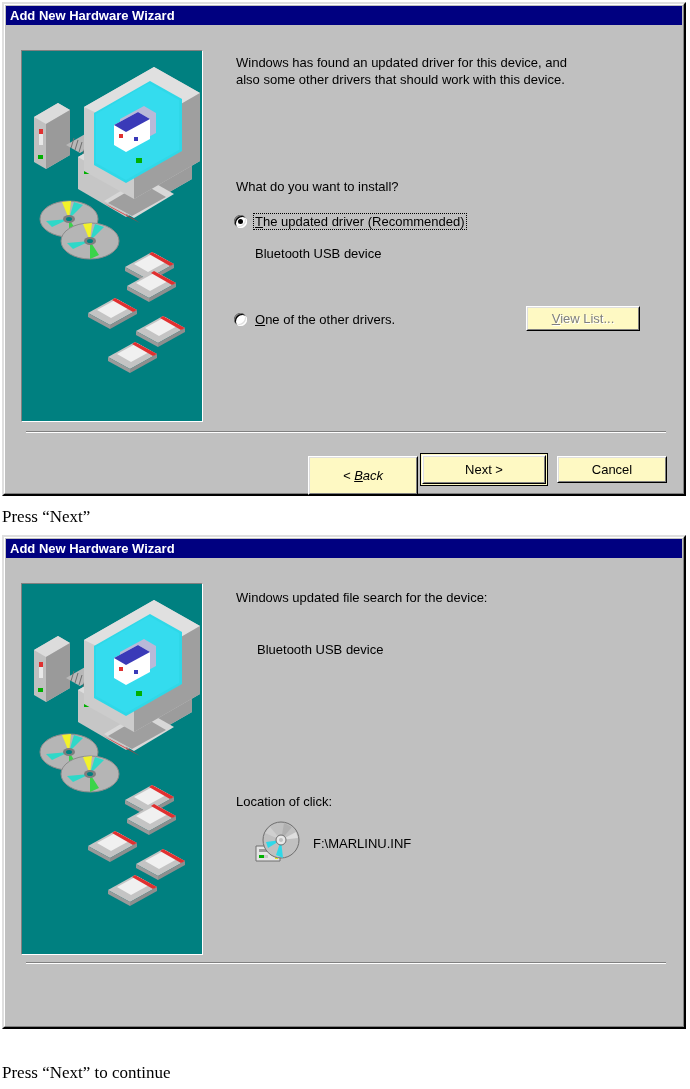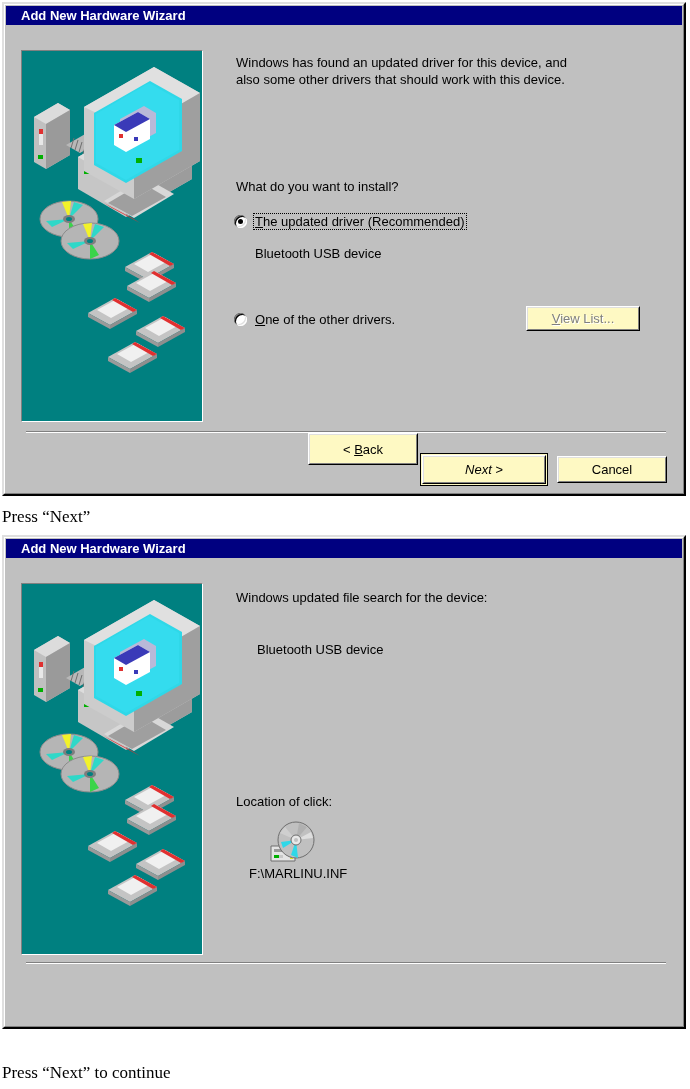--- a/index.html
+++ b/index.html
@@ -36,21 +36,21 @@
   }
   .titlebar {
     position: absolute;
     left: 2px;
     top: 2px;
     right: 2px;
     height: 19px;
     background: #000080;
     display: flex;
     align-items: center;
-    padding-left: 15px;
+    padding-left: 4px;
     box-sizing: border-box;
   }
   .titlebar-text {
     color: #ffffff;
     font-family: "Liberation Sans", sans-serif;
     font-size: 13px;
     font-weight: bold;
     letter-spacing: 0px;
     white-space: nowrap;
   }
@@ -342,27 +342,27 @@
   </div>
 
   <div class="btn disabled" style="left:522px; top:302px; width:114px; height:25px;">
     <span class="btn-face">
       <span class="btn-label"><span class="accel">V</span>iew List...</span>
     </span>
   </div>
 
   <div class="separator" style="left:22px; top:427px; width:640px;"></div>
 
-  <div class="btn" style="left:304px; top:429px; width:110px; height:32px;">
+  <div class="btn" style="left:304px; top:452px; width:110px; height:39px;font-style:italic;">
     <span class="btn-face">
       <span class="btn-label">&lt; <span class="accel">B</span>ack</span>
     </span>
   </div>
 
-  <div class="btn default" style="left:416px; top:449px; width:128px; height:33px;font-style:italic;">
+  <div class="btn default" style="left:416px; top:449px; width:128px; height:33px;">
     <span class="btn-outer"></span>
     <span class="btn-face">
       <span class="btn-label">Next &gt;</span>
     </span>
   </div>
 
   <div class="btn" style="left:553px; top:452px; width:110px; height:27px;">
     <span class="btn-face">
       <span class="btn-label">Cancel</span>
     </span>
@@ -478,21 +478,21 @@
     </svg>
   </div>
 
   <div class="bodytext" style="left:232px; top:52px; width:450px;">Windows updated file search for the device:</div>
 
   <div class="bodytext" style="left:253px; top:104px; width:430px;">Bluetooth USB device</div>
 
 
   <div class="bodytext" style="left:232px; top:256px; width:450px;">Location of click:</div>
 
-  <div class="driver-loc" style="left:236px; top:283px;flex-direction:column;">
+  <div class="driver-loc" style="left:250px; top:283px;">
     <svg width="50" height="46" viewBox="0 0 50 46">
 
       <polygon points="2,26 2,41 26,41 26,26" fill="#e4e4e4"></polygon>
       <polygon points="2,26 2,41 26,41 26,26" fill="none" stroke="#6e6e6e" stroke-width="1"></polygon>
       <rect x="5" y="29" width="15" height="3" fill="#9a9a9a"></rect>
       <rect x="5" y="35" width="9" height="3" fill="#c8c8c8"></rect>
       <rect x="5" y="35" width="5" height="3" fill="#00b000"></rect>
       <rect x="21" y="36" width="3" height="3" fill="#e8e820"></rect>
 
       <circle cx="27" cy="20" r="18" fill="#c0c0c0" stroke="#6e6e6e" stroke-width="1"></circle>

